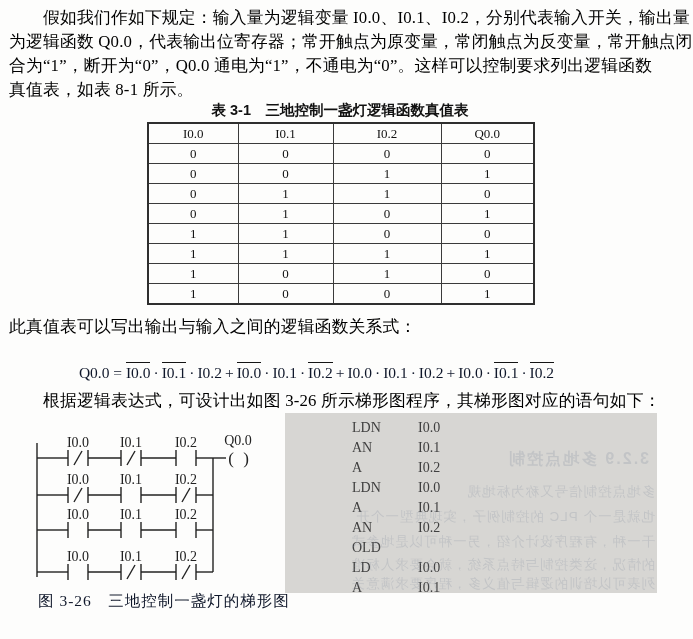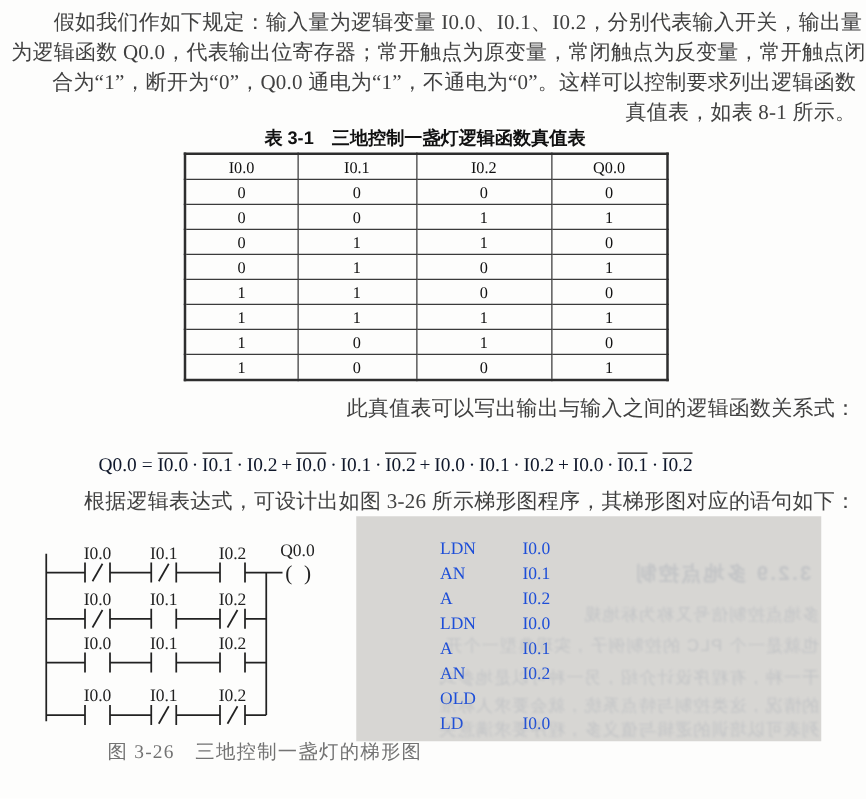--- a/index.html
+++ b/index.html
@@ -2,46 +2,46 @@
 <html><head>
 <meta charset="utf-8">
 <style>
   html,body{margin:0;padding:0;background:#fff;}
   .page{
     position:relative;width:693px;height:639px;background:#fdfdfc;overflow:hidden;
     font-family:"Liberation Serif","DejaVu Serif",serif;color:#1c1c1c;
   }
   
   .para{position:absolute;left:9px;right:8px;font-size:16.8px;line-height:24px;
-        letter-spacing:0.2px;color:#404040;text-align:right;}
+        letter-spacing:0.2px;color:#000000;}
   .para .tline{white-space:nowrap;}
   .para .tline.indent{padding-left:34px;}
   
   .tbl-title{position:absolute;left:147px;width:386px;top:101px;text-align:center;
     font-family:"Liberation Sans","DejaVu Sans",sans-serif;font-weight:bold;
     font-size:14.5px;color:#111;}
   
   table.truth{position:absolute;left:147px;top:122px;border-collapse:collapse;
     table-layout:fixed;width:386px;font-size:13px;color:#111;}
   table.truth th,table.truth td{border:1px solid #3b3b3b;text-align:center;
     height:19px;padding:0;font-weight:normal;}
   table.truth{border:2px solid #2e2e2e;}
   
   .formula{position:absolute;left:0;right:60px;top:364px;text-align:center;
     font-size:15.5px;color:#0f172a;white-space:nowrap;}
   .formula .ov{border-top:1.4px solid #141414;padding-top:1px;}
   .formula .op{padding:0 3px;}
   
   .ladder-wrap{position:absolute;left:28px;top:424px;}
   .fig-caption{position:absolute;left:38px;top:591px;font-size:15.5px;
-    letter-spacing:1px;color:#737373;margin-left:48px;}
+    letter-spacing:1px;color:#0f172a;}
   
   .panel{position:absolute;left:285px;top:413px;width:372px;height:180px;
     background:#d7d6d3;overflow:hidden;}
-  .code{position:absolute;left:0;top:17px;width:100%;font-size:14px;color:#1d4ed8;}
+  .code{position:absolute;left:0;top:5px;width:100%;font-size:14px;color:#404040;}
   .code .crow{height:20px;line-height:20px;white-space:nowrap;}
   .code .mn{display:inline-block;margin-left:67px;width:66px;}
   .code .opnd{display:inline-block;}
   
   .ghost{position:absolute;transform:scaleX(-1);color:#8f97a6;opacity:0.28;
     filter:blur(0.7px);white-space:nowrap;pointer-events:none;
     font-family:"Liberation Sans","DejaVu Sans",sans-serif;}
   .ghost.h{font-weight:bold;font-size:16px;letter-spacing:2px;}
   .ghost.b{font-size:13.5px;letter-spacing:1px;}
 </style>

